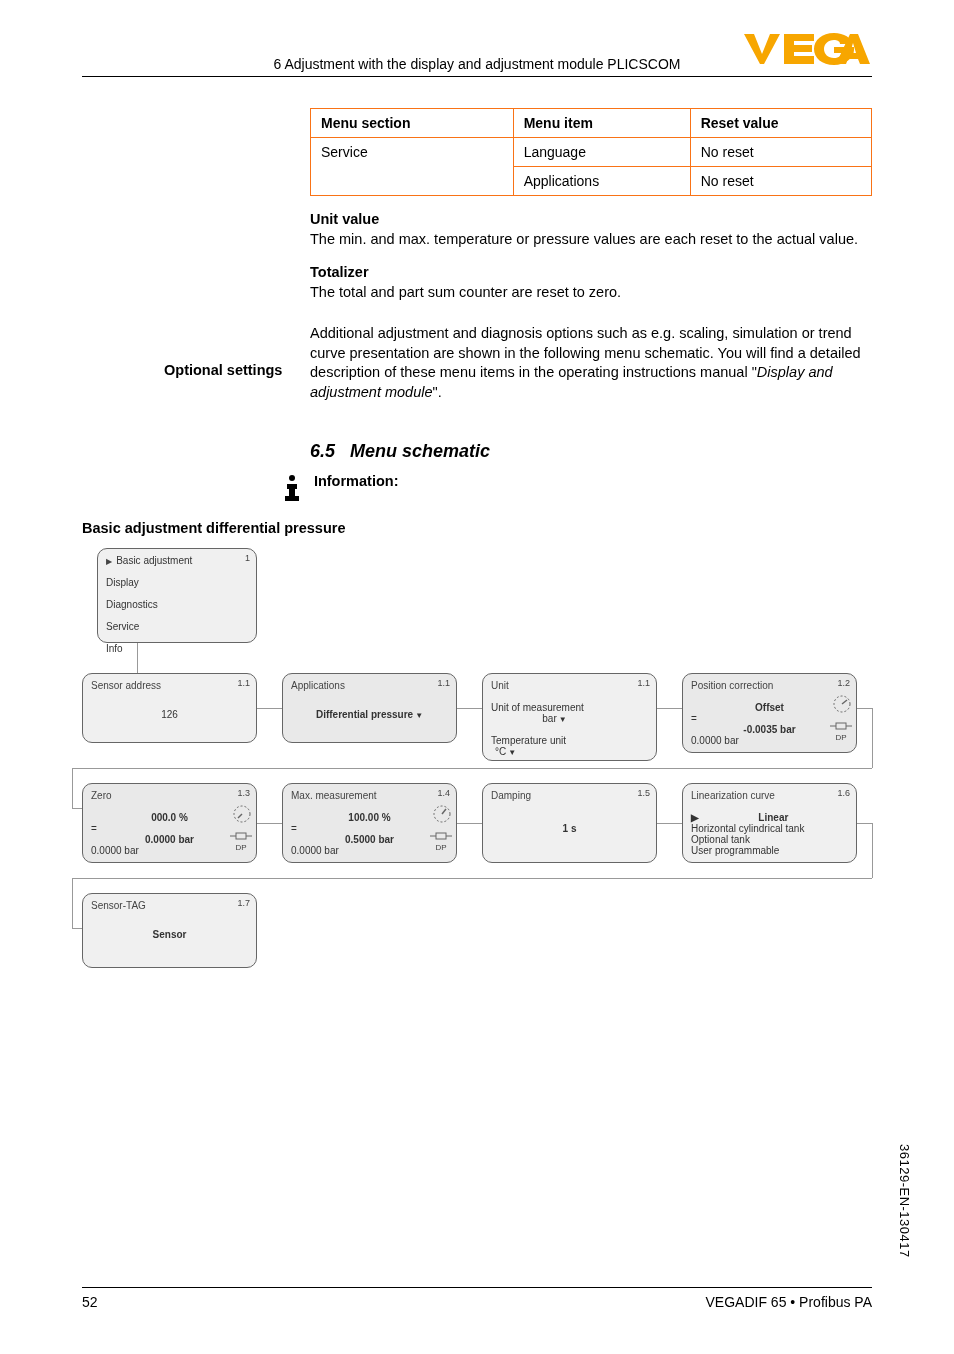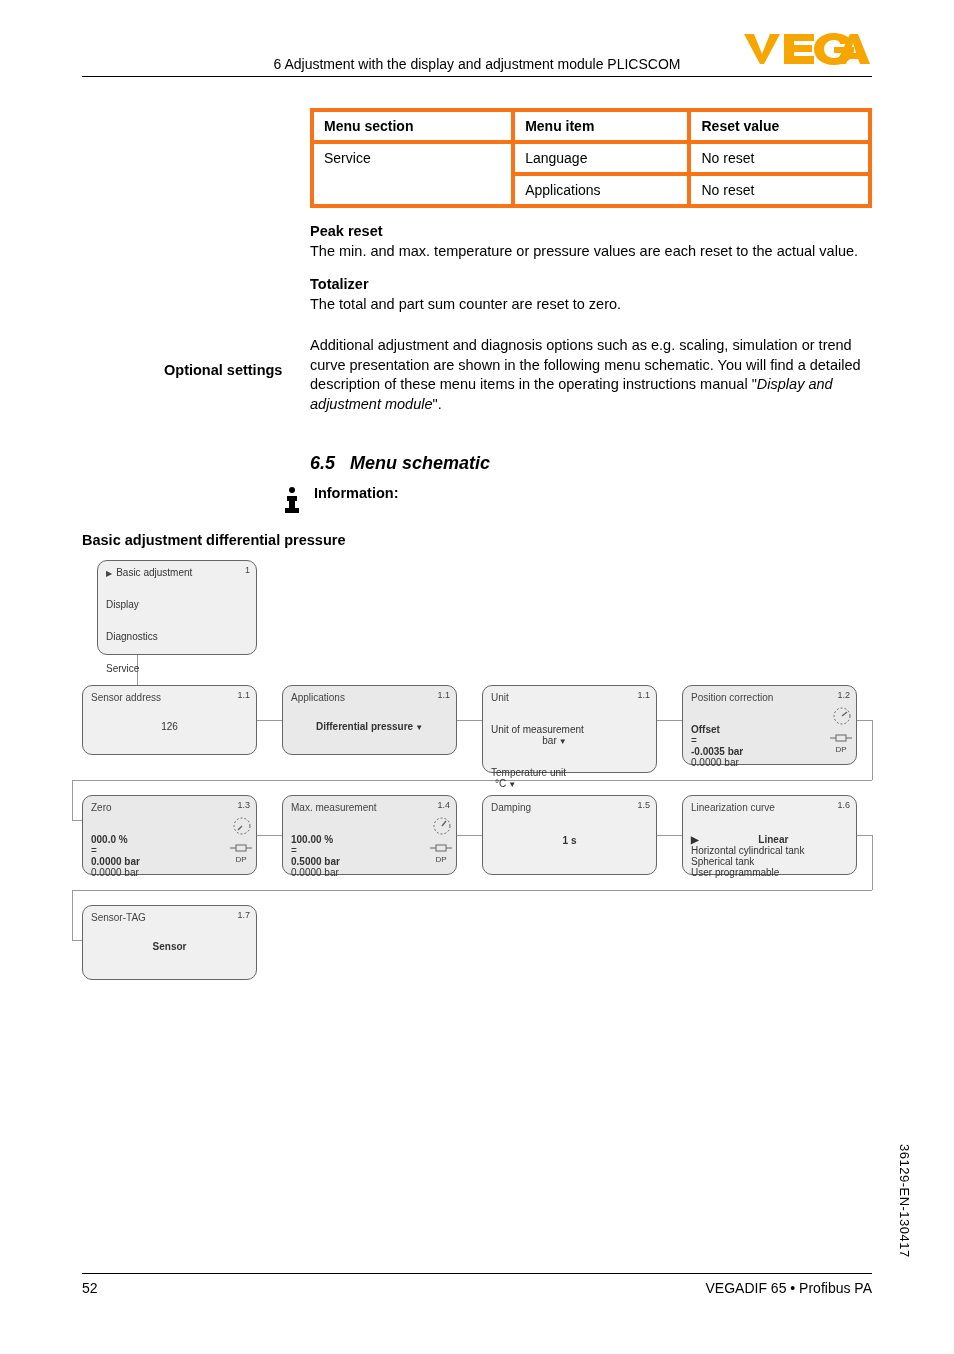--- a/index.html
+++ b/index.html
@@ -6,56 +6,56 @@
   html, body { width: 954px; height: 1354px; font-family: Arial, Helvetica, sans-serif; color: #000; background: #fff; }
   body { position: relative; }
 
   .header-line { position: absolute; left: 82px; top: 56px; width: 790px; border-bottom: 1px solid #000; padding-bottom: 4px; display: flex; align-items: flex-end; justify-content: center; }
   .header-text { font-size: 14px; }
   .logo { position: absolute; right: 82px; top: 30px; }
 
   .content { position: absolute; left: 82px; top: 108px; width: 790px; }
 
   table.reset { border-collapse: collapse; width: 562px; margin-left: 228px; font-size: 14px; }
-  table.reset th, table.reset td { border: 4px solid #f97316; padding: 6px 10px; text-align: left; vertical-align: top; }
+  table.reset th, table.reset td { border: 1px solid #f97316; padding: 6px 10px; text-align: left; vertical-align: top; }
   table.reset th { font-weight: bold; }
 
   .section { margin-left: 228px; width: 562px; margin-top: 14px; font-size: 14.5px; line-height: 1.35; }
   .section .bold { font-weight: bold; }
 
   .side-head { position: absolute; left: 82px; font-size: 14.5px; font-weight: bold; }
 
   .h65 { margin-left: 228px; margin-top: 38px; font-size: 18px; font-weight: bold; font-style: italic; }
 
   .info-row { display: flex; margin-top: 10px; }
   .info-icon { width: 28px; display: flex; flex-direction: column; align-items: center; margin-right: 8px; margin-top: 2px; }
   .info-body { width: 560px; font-size: 14.5px; line-height: 1.35; }
   .info-body .bold { font-weight: bold; }
 
   .subhead { font-size: 14.5px; font-weight: bold; margin-top: 18px; }
 
   .schematic { position: relative; left: 0; margin-top: 12px; width: 790px; height: 480px; }
   .card { position: absolute; border: 1px solid #666; border-radius: 10px; background: #f0f0f0; font-size: 10px; color: #333; padding: 6px 8px 8px 8px; }
   .card .num { position: absolute; top: 4px; right: 6px; font-size: 9px; color: #444; }
   .card .title { color: #444; }
-  .card .menu-item { margin-top: 21px; }
-  .card .bold { font-weight: bold; color: #333; }
+  .card .menu-item { margin-top: 11px; }
+  .card .bold { font-weight: bold; color: #333; text-align: center; }
   .card .center { text-align: center; }
   .card .arrow-down::after { content: "▼"; font-size: 8px; margin-left: 2px; }
   .card .play::before { content: "▶"; font-size: 8px; margin-right: 4px; color: #444; }
 
   .card.highlight { background: #e9e9e9; }
 
   .connector-h { position: absolute; height: 1px; background: #999; }
   .connector-v { position: absolute; width: 1px; background: #999; }
 
   .dp-badge { position: absolute; right: 4px; bottom: 20px; font-size: 8px; color: #444; text-align: center; }
   .gauge-badge { position: absolute; right: 4px; top: 20px; }
 
-  .footer-line { position: absolute; left: 82px; bottom: 58px; width: 790px; border-top: 1px solid #000; padding-top: 6px; display: flex; justify-content: space-between; font-size: 14px; }
+  .footer-line { position: absolute; left: 82px; bottom: 44px; width: 790px; border-top: 1px solid #000; padding-top: 6px; display: flex; justify-content: space-between; font-size: 14px; }
   .side-num { position: absolute; right: 42px; bottom: 96px; writing-mode: vertical-rl; font-size: 13px; letter-spacing: 0.5px; }
 
 </style>
 </head>
 <body>
 
 <div class="header-line">
   <span class="header-text">6 Adjustment with the display and adjustment module PLICSCOM</span>
 </div>
 
@@ -85,21 +85,21 @@
       <td>No reset</td>
     </tr>
     <tr>
       <td>Applications</td>
       <td>No reset</td>
     </tr>
   </tbody>
     </table>
 
   <div class="section">
-    <div class="bold">Peak reset</div>
+    <div class="bold">Unit value</div>
     <div>The min. and max. temperature or pressure values are each reset to the actual value.</div>
   </div>
 
   <div class="section">
     <div class="bold">Totalizer</div>
     <div>The total and part sum counter are reset to zero.</div>
   </div>
 
   <div class="side-head" style="top:254px;">Optional settings</div>
 
@@ -253,21 +253,21 @@
       <div class="num">1.5</div>
       <div class="title">Damping</div>
       <div class="center bold" style="margin-top:22px;">1 s</div>
     </div>
 
     <div class="card" style="left:600px; top:235px; width:175px; height:80px;">
       <div class="num">1.6</div>
       <div class="title">Linearization curve</div>
       <div class="menu-item bold center"><span style="float:left;">▶</span><span>Linear</span></div>
       <div>Horizontal cylindrical tank</div>
-      <div>Spherical tank</div>
+      <div>Optional tank</div>
       <div>User programmable</div>
     </div>
 
     <div class="card" style="left:0; top:345px; width:175px; height:75px;">
       <div class="num">1.7</div>
       <div class="title">Sensor-TAG</div>
       <div class="center bold" style="margin-top:18px;">Sensor</div>
     </div>
 
   </div>

